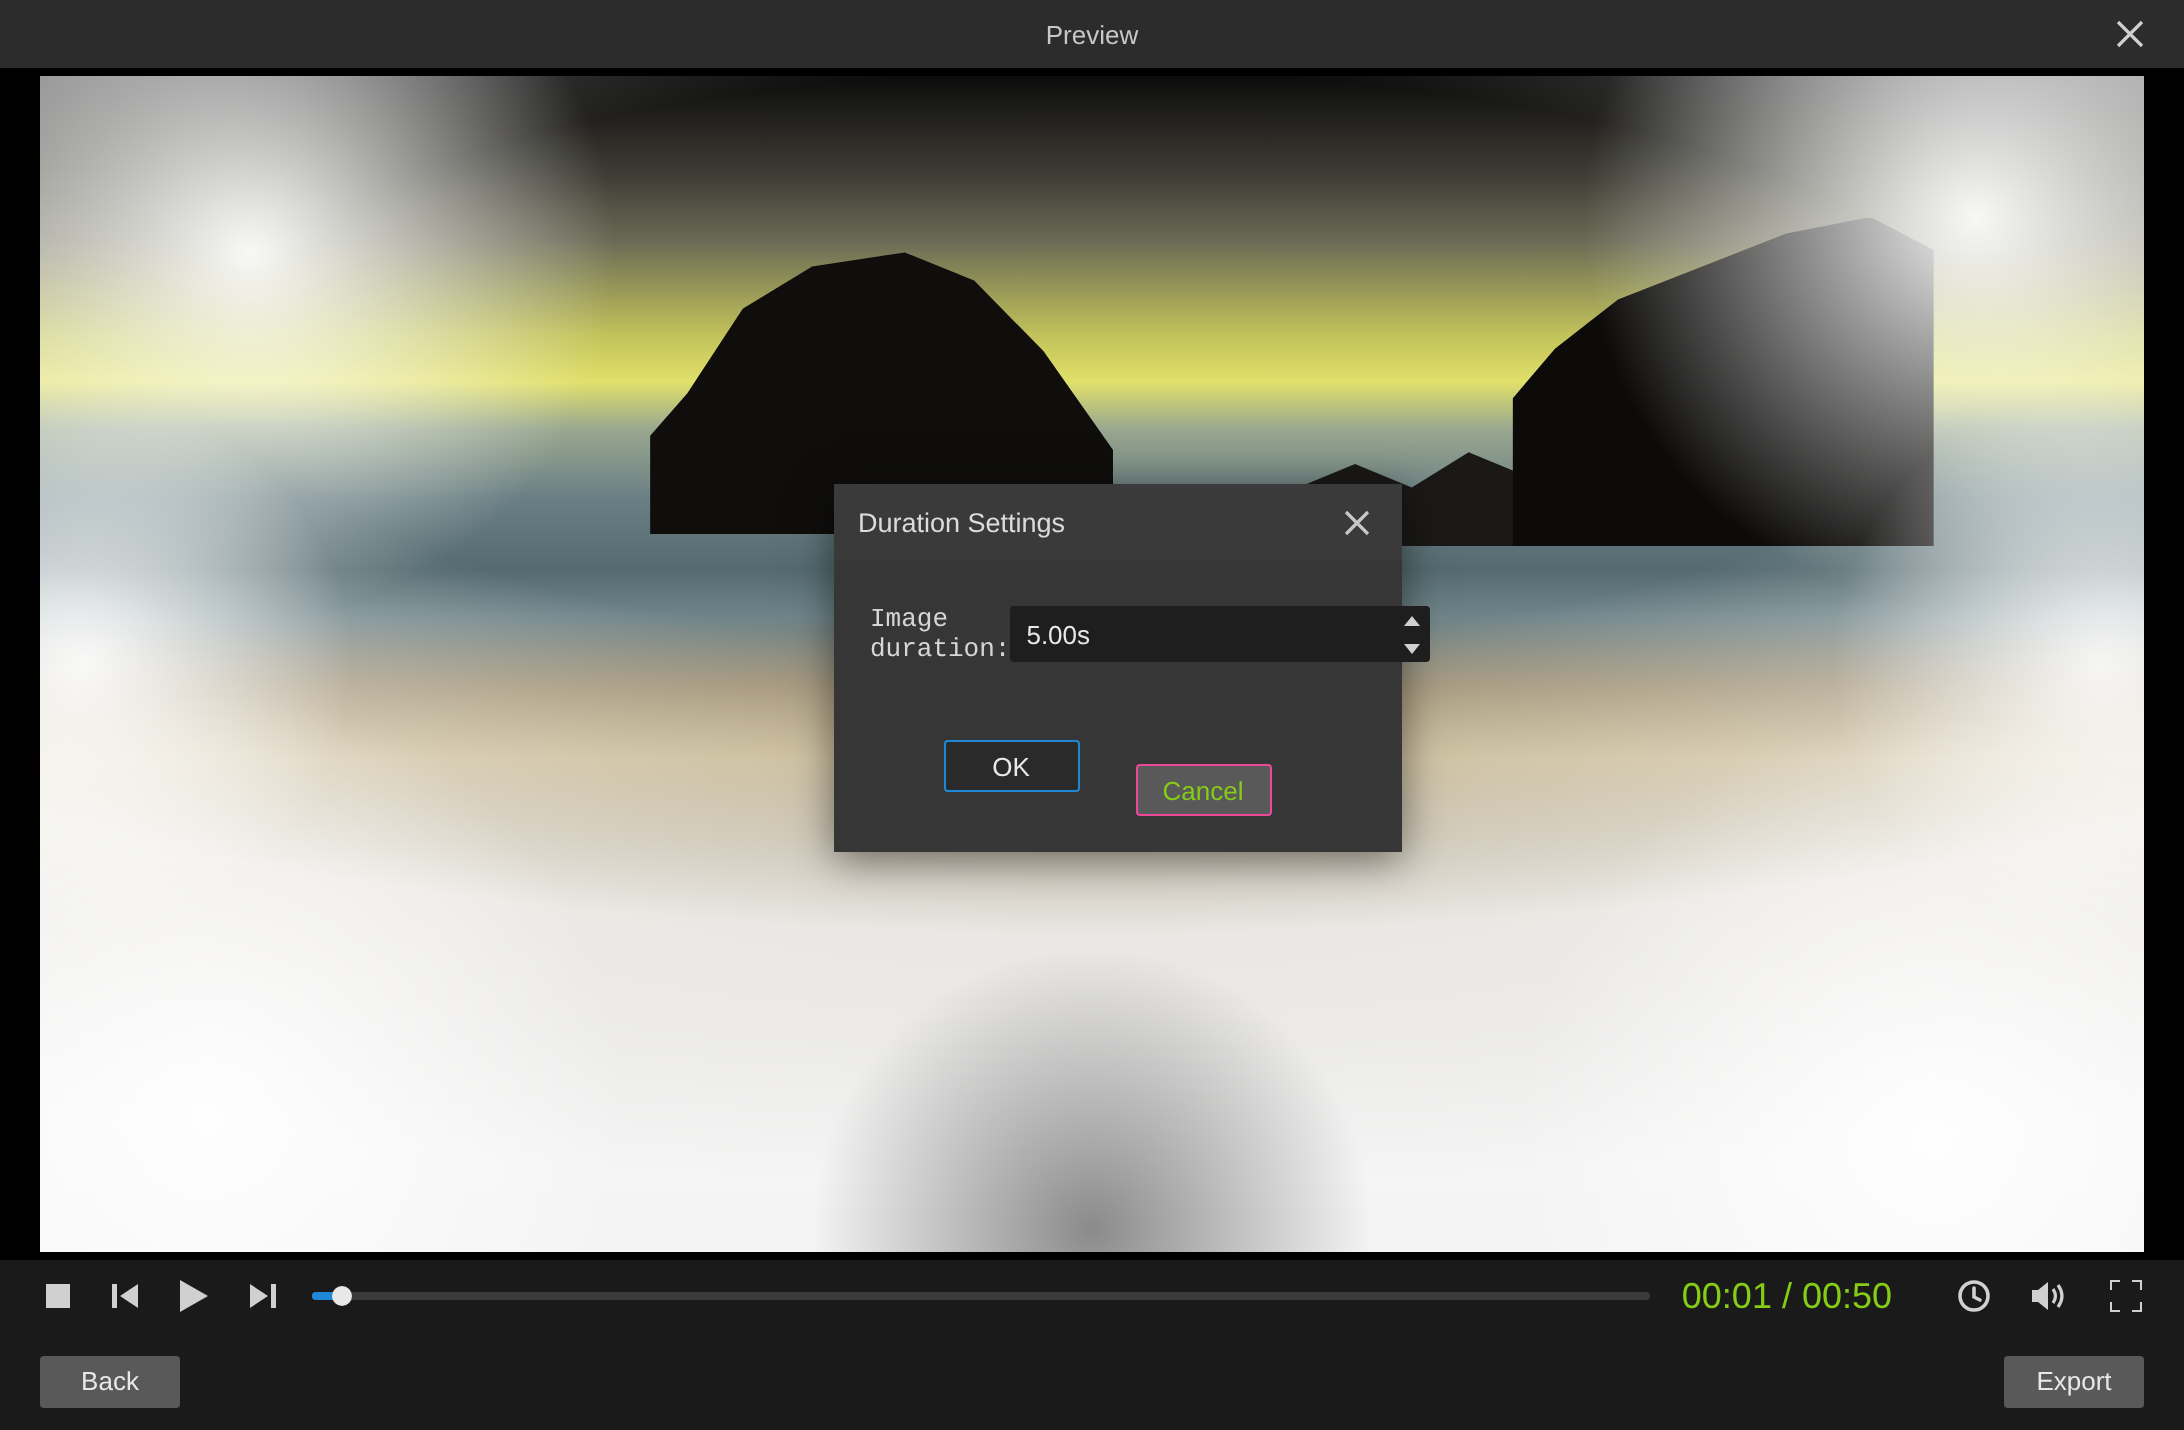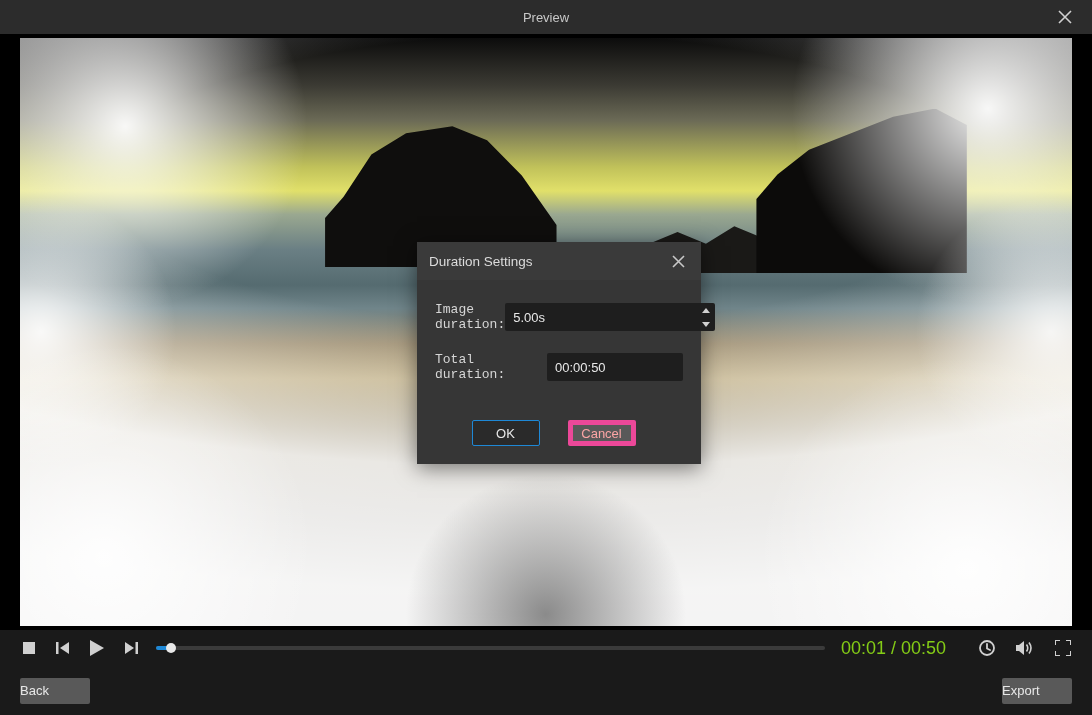--- a/index.html
+++ b/index.html
@@ -121,21 +121,21 @@
     .modal-footer {
       display: flex; gap: 28px; justify-content: center;
       padding: 12px 11px 18px 0;
     }
     .btn {
       min-width: 68px; height: 26px; font-size: 13px;
       display:flex; align-items:center; justify-content:center;
       border-radius: 2px; cursor: pointer;
     }
     .btn-primary { background: #2a2a2a; border: 1.5px solid #1e88d6; color:#e8e8e8; }
-    .btn-secondary { background: #595959; border: 5px solid #ec4899; color:#fca5a5; }
+    .btn-secondary { background: #595959; border: 1px solid #ec4899; color:#84cc16;margin-top:12px; }
 
     
     .controls {
       height: 36px;
       background: #1a1a1a;
       display: flex; align-items: center;
       padding: 0 20px;
       gap: 16px;
       position: relative;
     }
@@ -149,21 +149,21 @@
     .time { font-size: 18px; color:#84cc16; white-space:nowrap; }
     .right-icons { display:flex; align-items:center; gap:20px; margin-left:16px; }
 
     
     .footer {
       height: 49px; display:flex; align-items:center; justify-content:space-between;
       padding: 0 20px; background:#1a1a1a;
     }
     .footer .fbtn {
       min-width: 70px; height: 26px; background:#595959; border-radius:2px;
-      display:flex; align-items:center; justify-content:flex-start; font-size:13px; color:#e8e8e8;
+      display:flex; align-items:center; justify-content:center; font-size:13px; color:#e8e8e8;
       cursor:pointer;
     }
   </style>
 </head>
 <body>
 
 <div class="titlebar">
   <span class="title">Preview</span>
   <div class="close">
     <svg viewBox="0 0 14 14">
@@ -200,26 +200,20 @@
                   </svg>
               </div>
               <div class="spin-btn">
                 <svg viewBox="0 0 8 5">
                     <path d="M0 0 L4 5 L8 0 Z" fill="#d0d0d0"></path>
                   </svg>
               </div>
             </div>
           </div>
         </div>
-        <div class="form-row">
-          <label>Total duration:</label>
-          <div class="text-field">
-            <span>00:00:50</span>
-          </div>
-        </div>
       </div>
       <div class="modal-footer">
         <div class="btn btn-primary">
           <span>OK</span>
         </div>
         <div class="btn btn-secondary">
           <span>Cancel</span>
         </div>
       </div>
     </div>

